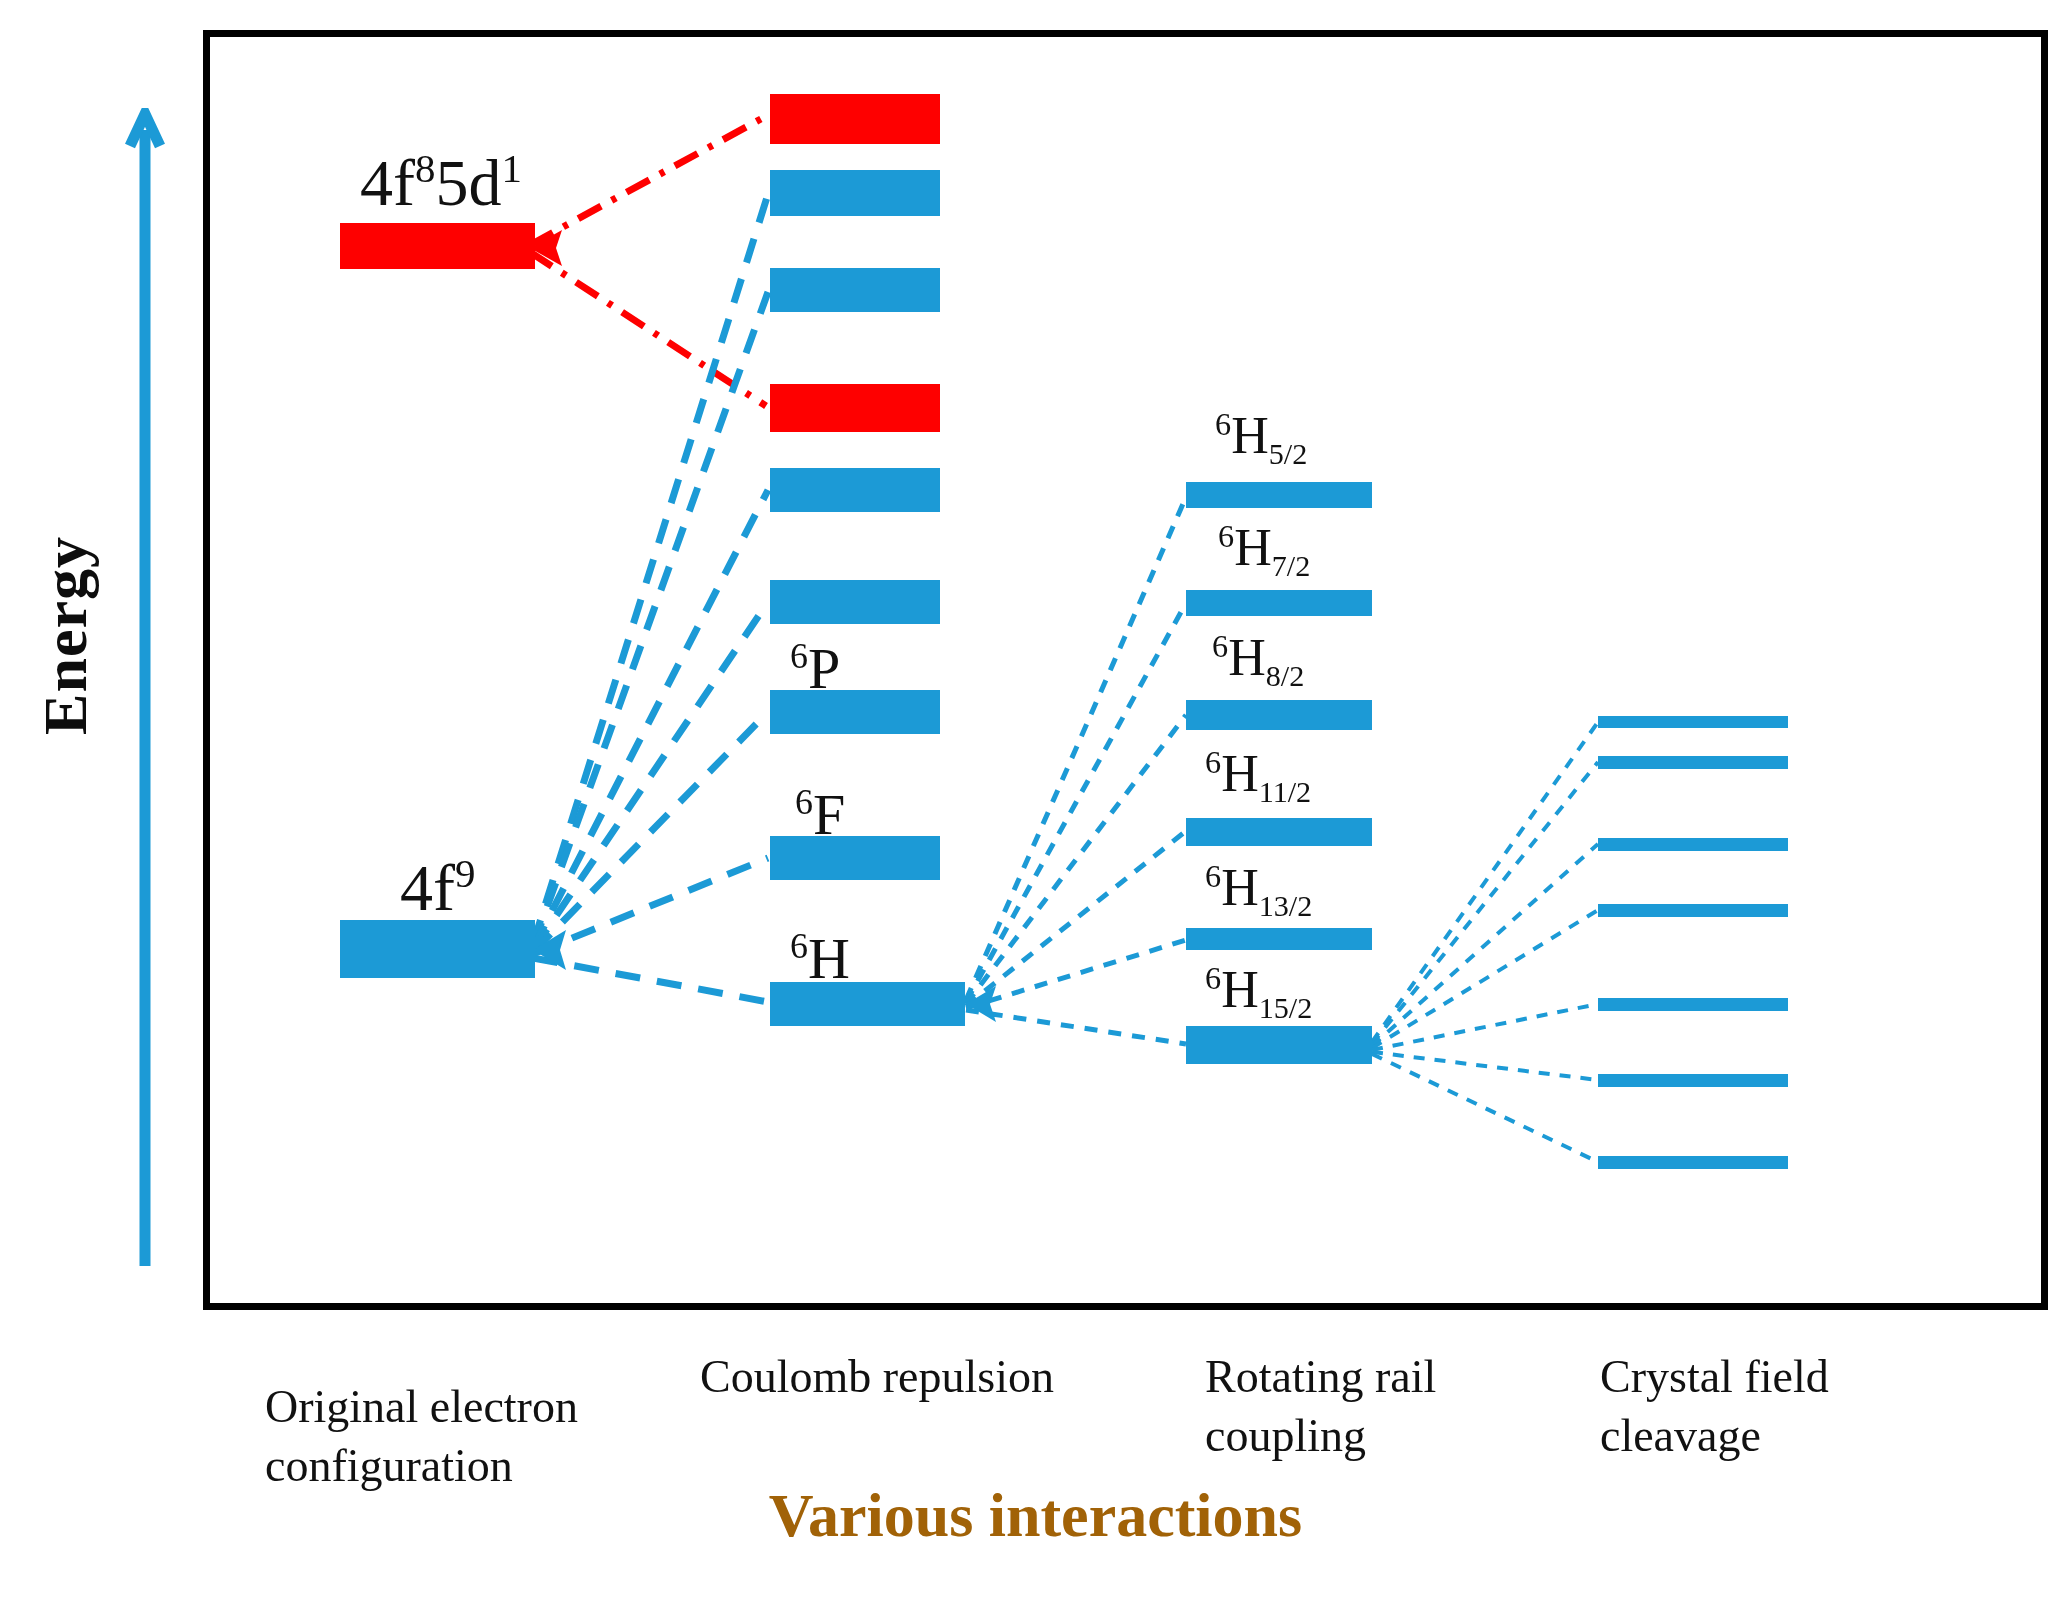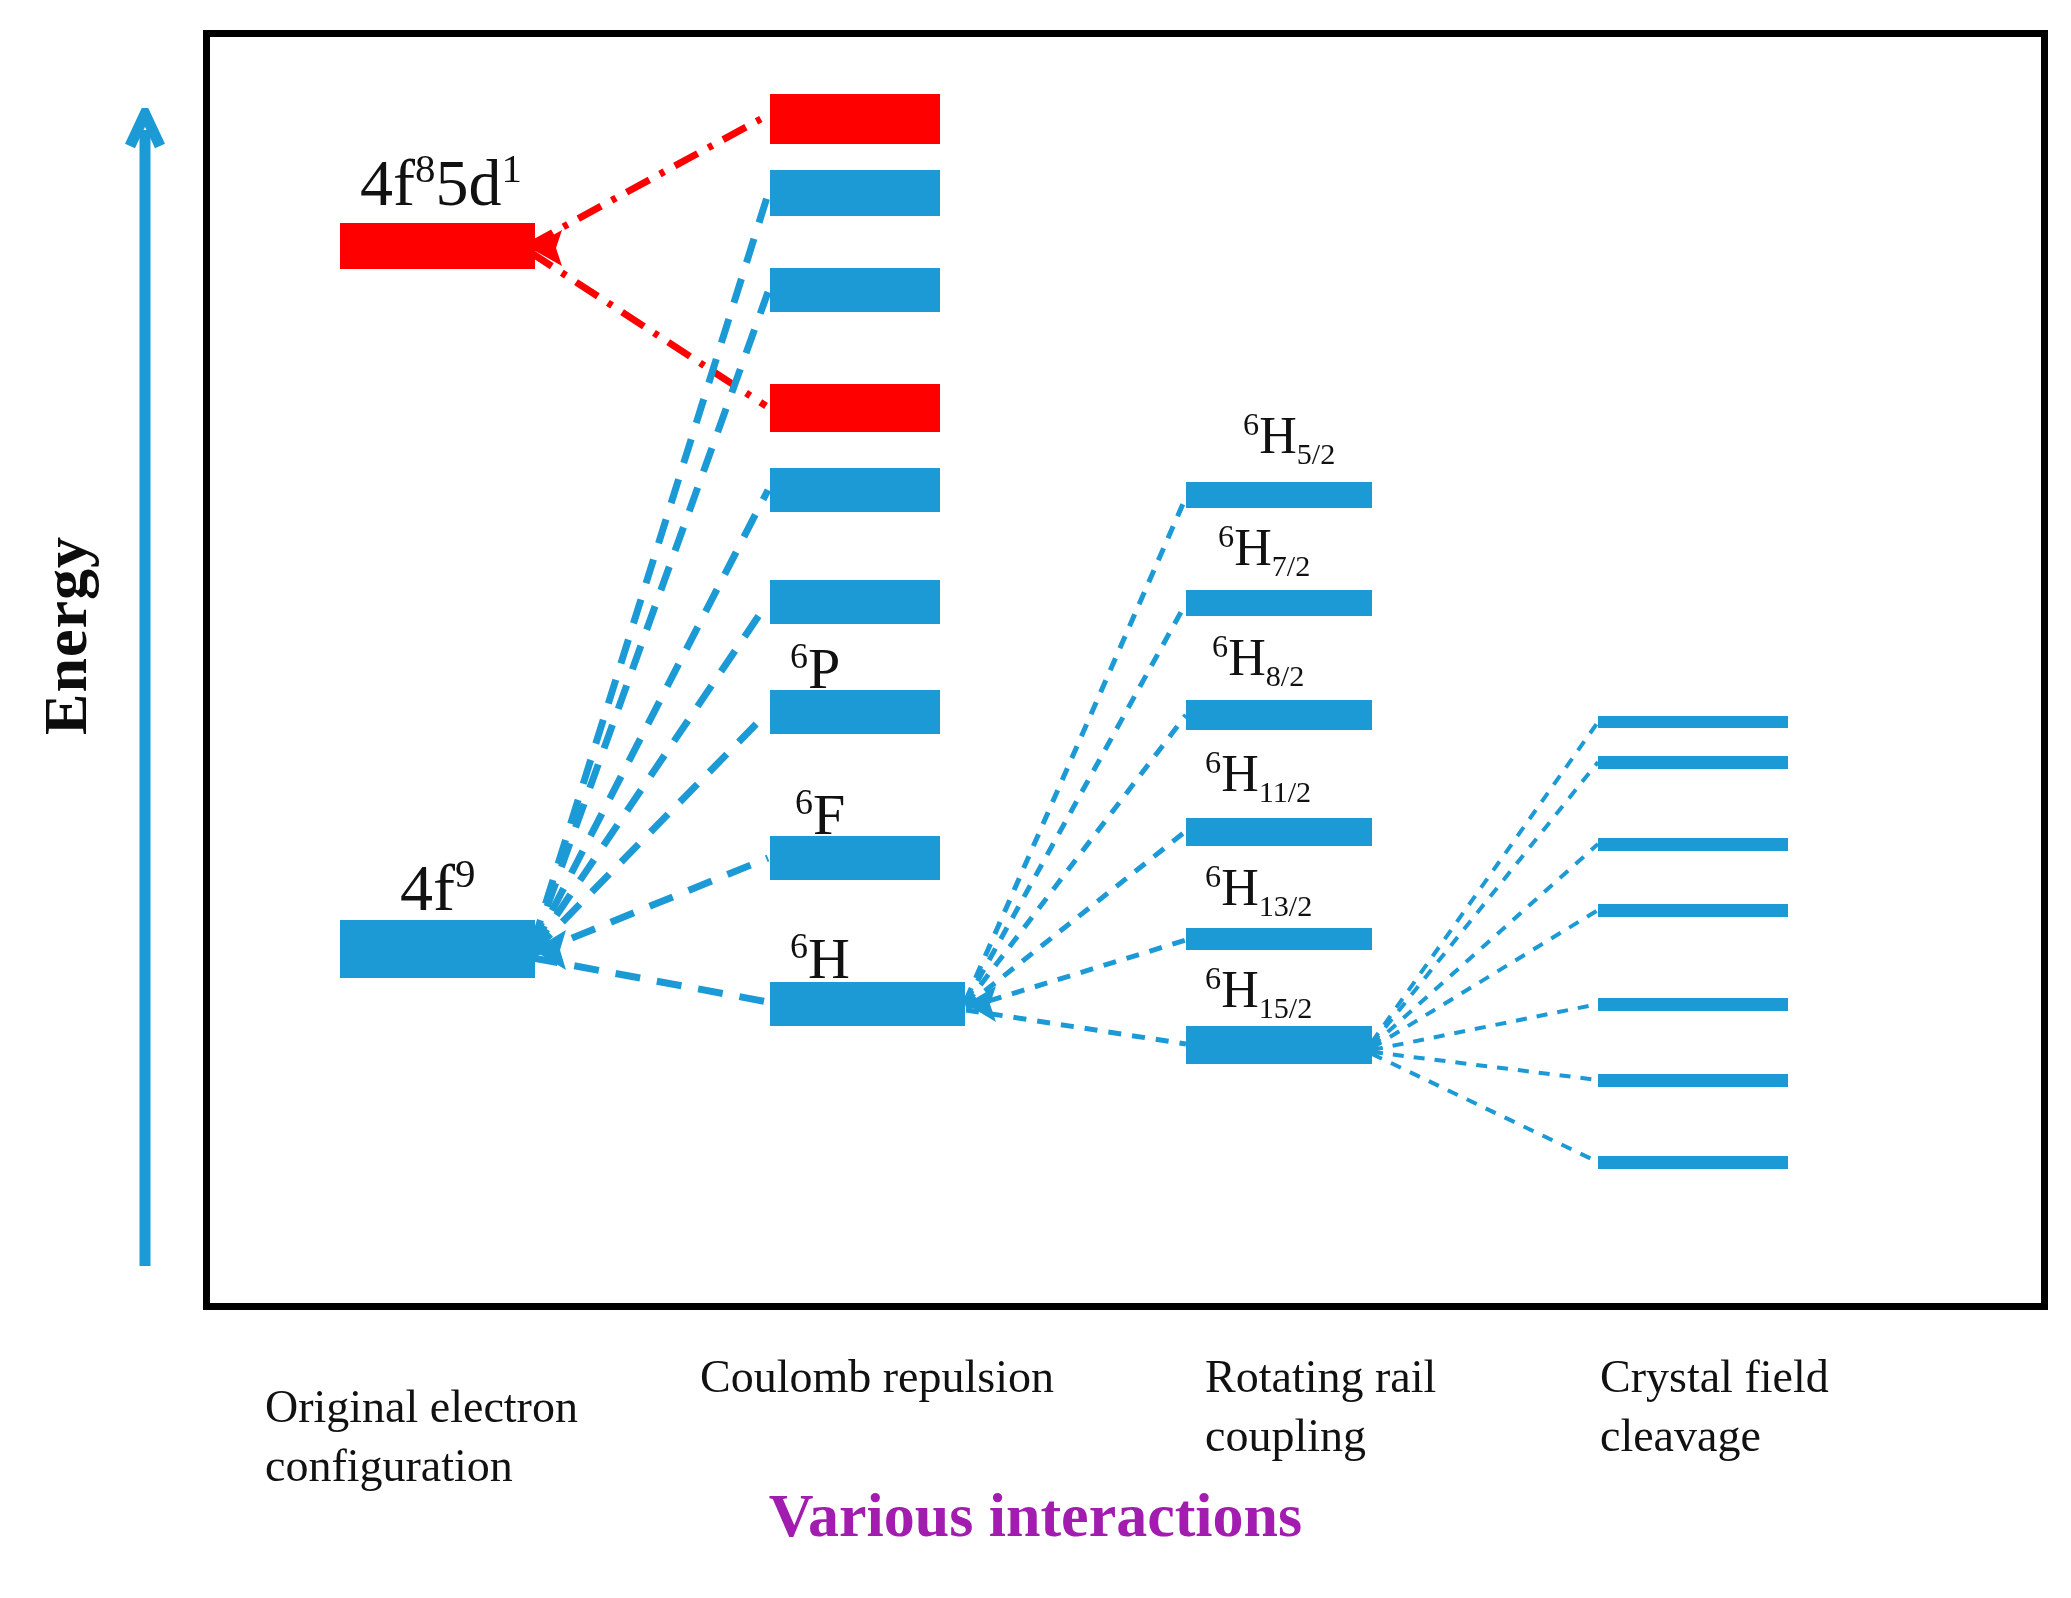--- a/index.html
+++ b/index.html
@@ -43,21 +43,21 @@
 
   
   .caption{
     position:absolute;font-family:"Liberation Serif",serif;
     font-size:46px;color:#111;line-height:1.28;
   }
 
   
   .xtitle{
     position:absolute;left:0;top:1480px;width:2071px;text-align:center;
-    font-family:"Liberation Serif",serif;font-size:62px;font-weight:bold;color:#a21caf;
+    font-family:"Liberation Serif",serif;font-size:62px;font-weight:bold;color:#a16207;
   }
 </style>
 </head>
 <body>
 
 <div id="root">
 
   <div class="frame"></div>
 
   <svg class="energy-arrow" viewBox="0 0 40 1160">
@@ -138,21 +138,21 @@
   <div class="lbl lbl-term" style="left:795px;top:786px;">
     <sup>6</sup><span>F</span>
   </div>
   <div class="lvl blue" style="left:770px;top:836px;width:170px;height:44px;"></div>
 
   <div class="lbl lbl-term" style="left:790px;top:930px;">
     <sup>6</sup><span>H</span>
   </div>
   <div class="lvl blue" style="left:770px;top:982px;width:195px;height:44px;"></div>
 
-  <div class="lbl lbl-mult" style="left:1215px;top:410px;margin-left:28px;">
+  <div class="lbl lbl-mult" style="left:1215px;top:410px;">
     <sup>6</sup><span>H</span><sub>5/2</sub>
   </div>
   <div class="lvl blue" style="left:1186px;top:482px;width:186px;height:26px;"></div>
 
   <div class="lbl lbl-mult" style="left:1218px;top:522px;">
     <sup>6</sup><span>H</span><sub>7/2</sub>
   </div>
   <div class="lvl blue" style="left:1186px;top:590px;width:186px;height:26px;"></div>
 
   <div class="lbl lbl-mult" style="left:1212px;top:632px;">

